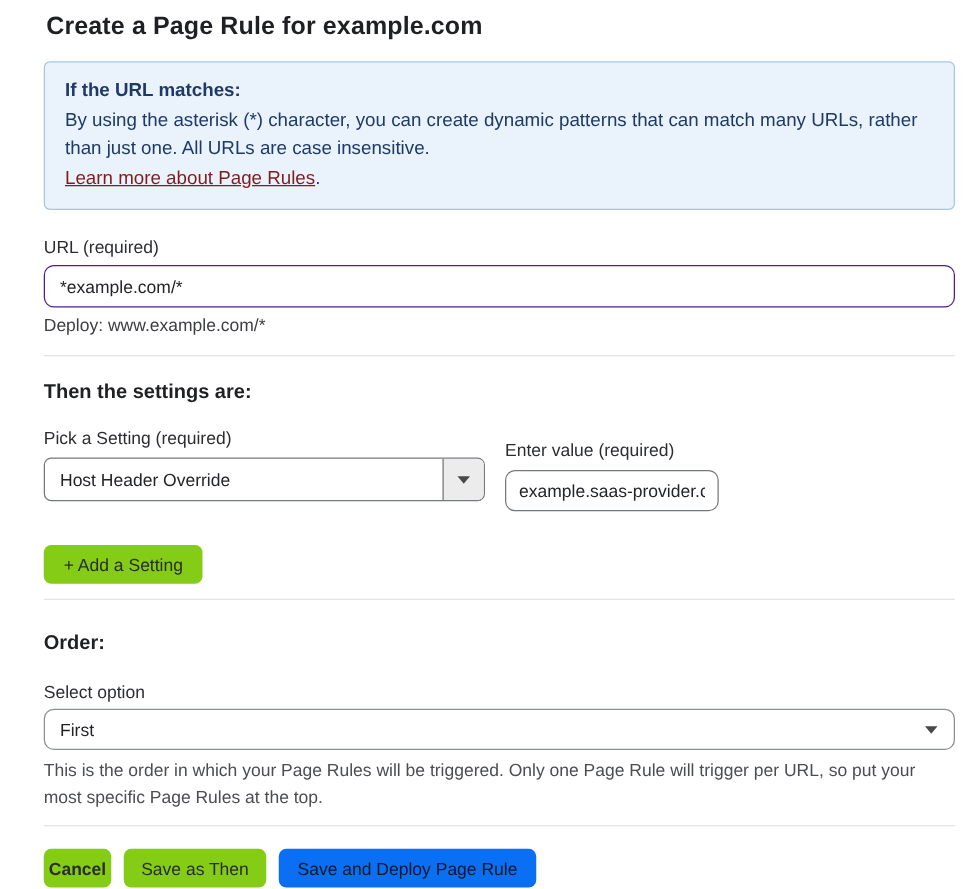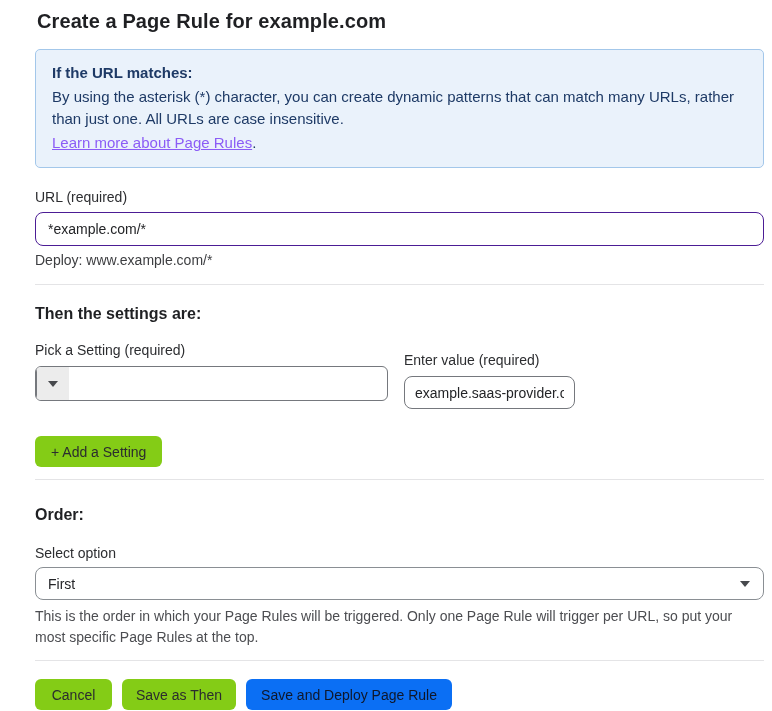--- a/index.html
+++ b/index.html
@@ -20,21 +20,21 @@
     margin-top: 16px;
     background: #eaf2fb;
     border: 1px solid #a3c7ea;
     border-radius: 5px;
     padding: 12px 16px 13px 16px;
     font-size: 15px; line-height: 22px;
     color: #1e3a66;
   }
   .info-heading { font-weight: 700; margin-bottom: 2px; }
   .info-link-line { margin-top: 2px; }
-  .info-link-line a { color: #8b5cf6; text-decoration: underline; }
+  .info-link-line a { color: #7f1d1d; text-decoration: underline; }
   .info-link-line .suffix { color: #1e3a66; }
 
   .field-label { display: block; font-size: 14px; color: #2c2d30; }
   .lbl-url { margin-top: 21px; }
 
   input.text-input {
     display: block;
     height: 34px; width: 100%;
     margin-top: 7px;
     border: 1px solid #4c1d95; border-radius: 8px;
@@ -101,21 +101,21 @@
   }
   .order-select .order-arrow { padding-right: 13px; display: flex; align-items: center; }
 
   .help-text {
     margin-top: 6px; font-size: 14px; line-height: 21px; color: #4c4d51;
     max-width: 740px;
   }
 
   .footer { display: flex; gap: 10px; margin-top: 18px; }
   .footer .btn { height: 31px; }
-  .btn-cancel { width: 77px; }
+  .btn-cancel { width: 54px; font-weight: bold; }
   .btn-draft { width: 114px; }
   .btn-deploy { width: 206px; background: #0b6ff4; color: #0f172a; }
 </style>
 </head>
 <body>
 
 <div class="page">
 
   <h1 class="title">Create a Page Rule for example.com</h1>
 
@@ -130,20 +130,21 @@
   <div class="hint">Deploy: www.example.com/*</div>
 
   <hr class="divider hr1">
 
   <h2 class="section-heading h-settings">Then the settings are:</h2>
 
   <div class="settings-row">
     <div class="col-setting">
       <label class="field-label">Pick a Setting (required)</label>
       <div class="select-box">
+        <span class="select-value">Host Header Override</span>
         <span class="arrow-seg">
           <span class="tri"></span>
         </span>
       </div>
     </div>
     <div class="col-value">
       <label class="field-label">Enter value (required)</label>
       <input class="value-input" type="text" value="example.saas-provider.com" style="">
     </div>
   </div>

